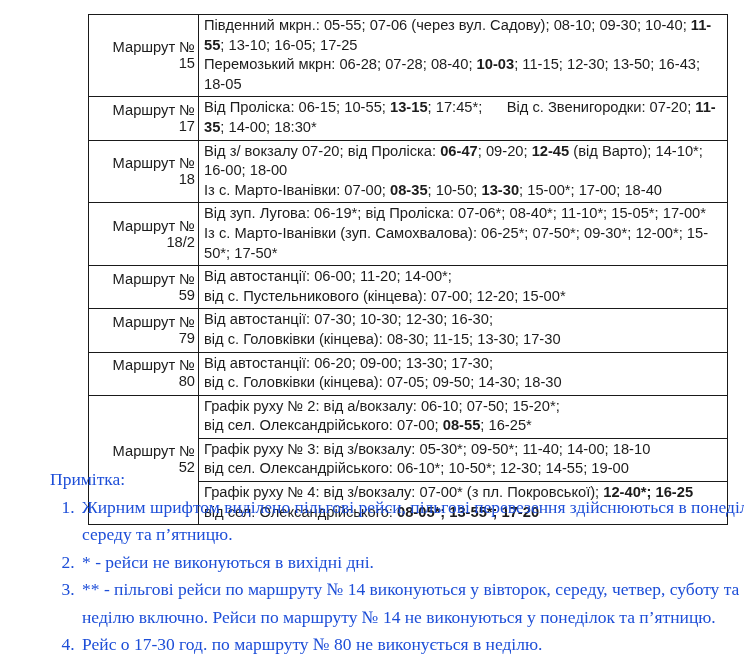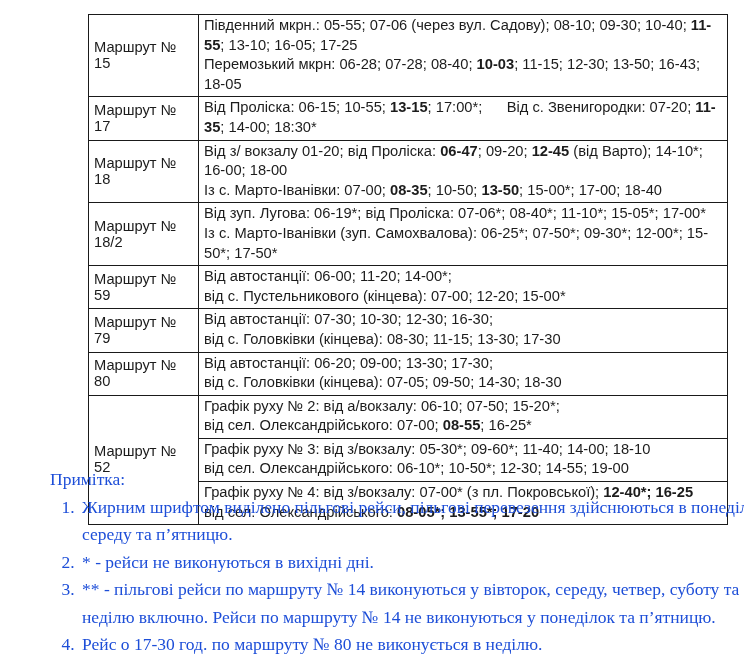--- a/index.html
+++ b/index.html
@@ -27,21 +27,21 @@
     font-size: 14.7px;
     color: #1c1c1c;
   }
   table.schedule col.c1 { width: 110px; }
   table.schedule td {
     border: 1px solid #1a1a1a;
     vertical-align: middle;
     padding: 1px 3px 2px 5px;
   }
   td.route-cell {
-    text-align: left;
+    text-align: right;
     padding: 1px 2px;
   }
   .para {
     white-space: pre-wrap;
     line-height: 19.6px;
   }
   .bold { font-weight: bold; }
   
   .notes {
     position: absolute;
@@ -79,28 +79,28 @@
         <tr>
           <td class="route-cell" rowspan="1">Маршрут № 15</td>
           <td class="sched-cell">
             <div class="para"><span>Південний мкрн.: 05-55; 07-06 (через вул. Садову); 08-10; 09-30; 10-40; </span><span class="bold">11-55</span><span>; 13-10; 16-05; 17-25</span></div>
             <div class="para"><span>Перемозький мкрн: 06-28; 07-28; 08-40; </span><span class="bold">10-03</span><span>; 11-15; 12-30; 13-50; 16-43; 18-05</span></div>
           </td>
         </tr>
         <tr>
           <td class="route-cell" rowspan="1">Маршрут № 17</td>
           <td class="sched-cell">
-            <div class="para"><span>Від Проліска: 06-15; 10-55; </span><span class="bold">13-15</span><span>; 17:00*;      Від с. Звенигородки: 07-20; </span><span class="bold">11-35</span><span>; 14-00; 18:30*</span></div>
+            <div class="para"><span>Від Проліска: 06-15; 10-55; </span><span class="bold">13-15</span><span>; 17:45*;      Від с. Звенигородки: 07-20; </span><span class="bold">11-35</span><span>; 14-00; 18:30*</span></div>
           </td>
         </tr>
         <tr>
           <td class="route-cell" rowspan="1">Маршрут № 18</td>
           <td class="sched-cell">
-            <div class="para"><span>Від з/ вокзалу 01-20; від Проліска: </span><span class="bold">06-47</span><span>; 09-20; </span><span class="bold">12-45</span><span> (від Варто); 14-10*; 16-00; 18-00</span></div>
-            <div class="para"><span>Із с. Марто-Іванівки: 07-00; </span><span class="bold">08-35</span><span>; 10-50; </span><span class="bold">13-50</span><span>; 15-00*; 17-00; 18-40</span></div>
+            <div class="para"><span>Від з/ вокзалу 07-20; від Проліска: </span><span class="bold">06-47</span><span>; 09-20; </span><span class="bold">12-45</span><span> (від Варто); 14-10*; 16-00; 18-00</span></div>
+            <div class="para"><span>Із с. Марто-Іванівки: 07-00; </span><span class="bold">08-35</span><span>; 10-50; </span><span class="bold">13-30</span><span>; 15-00*; 17-00; 18-40</span></div>
           </td>
         </tr>
         <tr>
           <td class="route-cell" rowspan="1">Маршрут № 18/2</td>
           <td class="sched-cell">
             <div class="para"><span>Від зуп. Лугова: 06-19*; від Проліска: 07-06*; 08-40*; 11-10*; 15-05*; 17-00*</span></div>
             <div class="para"><span>Із с. Марто-Іванівки (зуп. Самохвалова): 06-25*; 07-50*; 09-30*; 12-00*; 15-50*; 17-50*</span></div>
           </td>
         </tr>
         <tr>
@@ -126,21 +126,21 @@
         </tr>
         <tr>
           <td class="route-cell" rowspan="3">Маршрут № 52</td>
           <td class="sched-cell">
             <div class="para"><span>Графік руху № 2: від а/вокзалу: 06-10; 07-50; 15-20*;</span></div>
             <div class="para"><span>від сел. Олександрійського: 07-00; </span><span class="bold">08-55</span><span>; 16-25*</span></div>
           </td>
         </tr>
         <tr>
           <td class="sched-cell">
-            <div class="para"><span>Графік руху № 3: від з/вокзалу: 05-30*; 09-60*; 11-40; 14-00; 18-10</span></div>
+            <div class="para"><span>Графік руху № 3: від з/вокзалу: 05-30*; 09-50*; 11-40; 14-00; 18-10</span></div>
             <div class="para"><span>від сел. Олександрійського: 06-10*; 10-50*; 12-30; 14-55; 19-00</span></div>
           </td>
         </tr>
         <tr>
           <td class="sched-cell">
             <div class="para"><span>Графік руху № 4: від з/вокзалу: 07-00* (з пл. Покровської); </span><span class="bold">12-40*; 16-25</span></div>
             <div class="para"><span>від сел. Олександрійського: </span><span class="bold">08-05*; 13-55*; 17-20</span></div>
           </td>
         </tr>
       </tbody>

